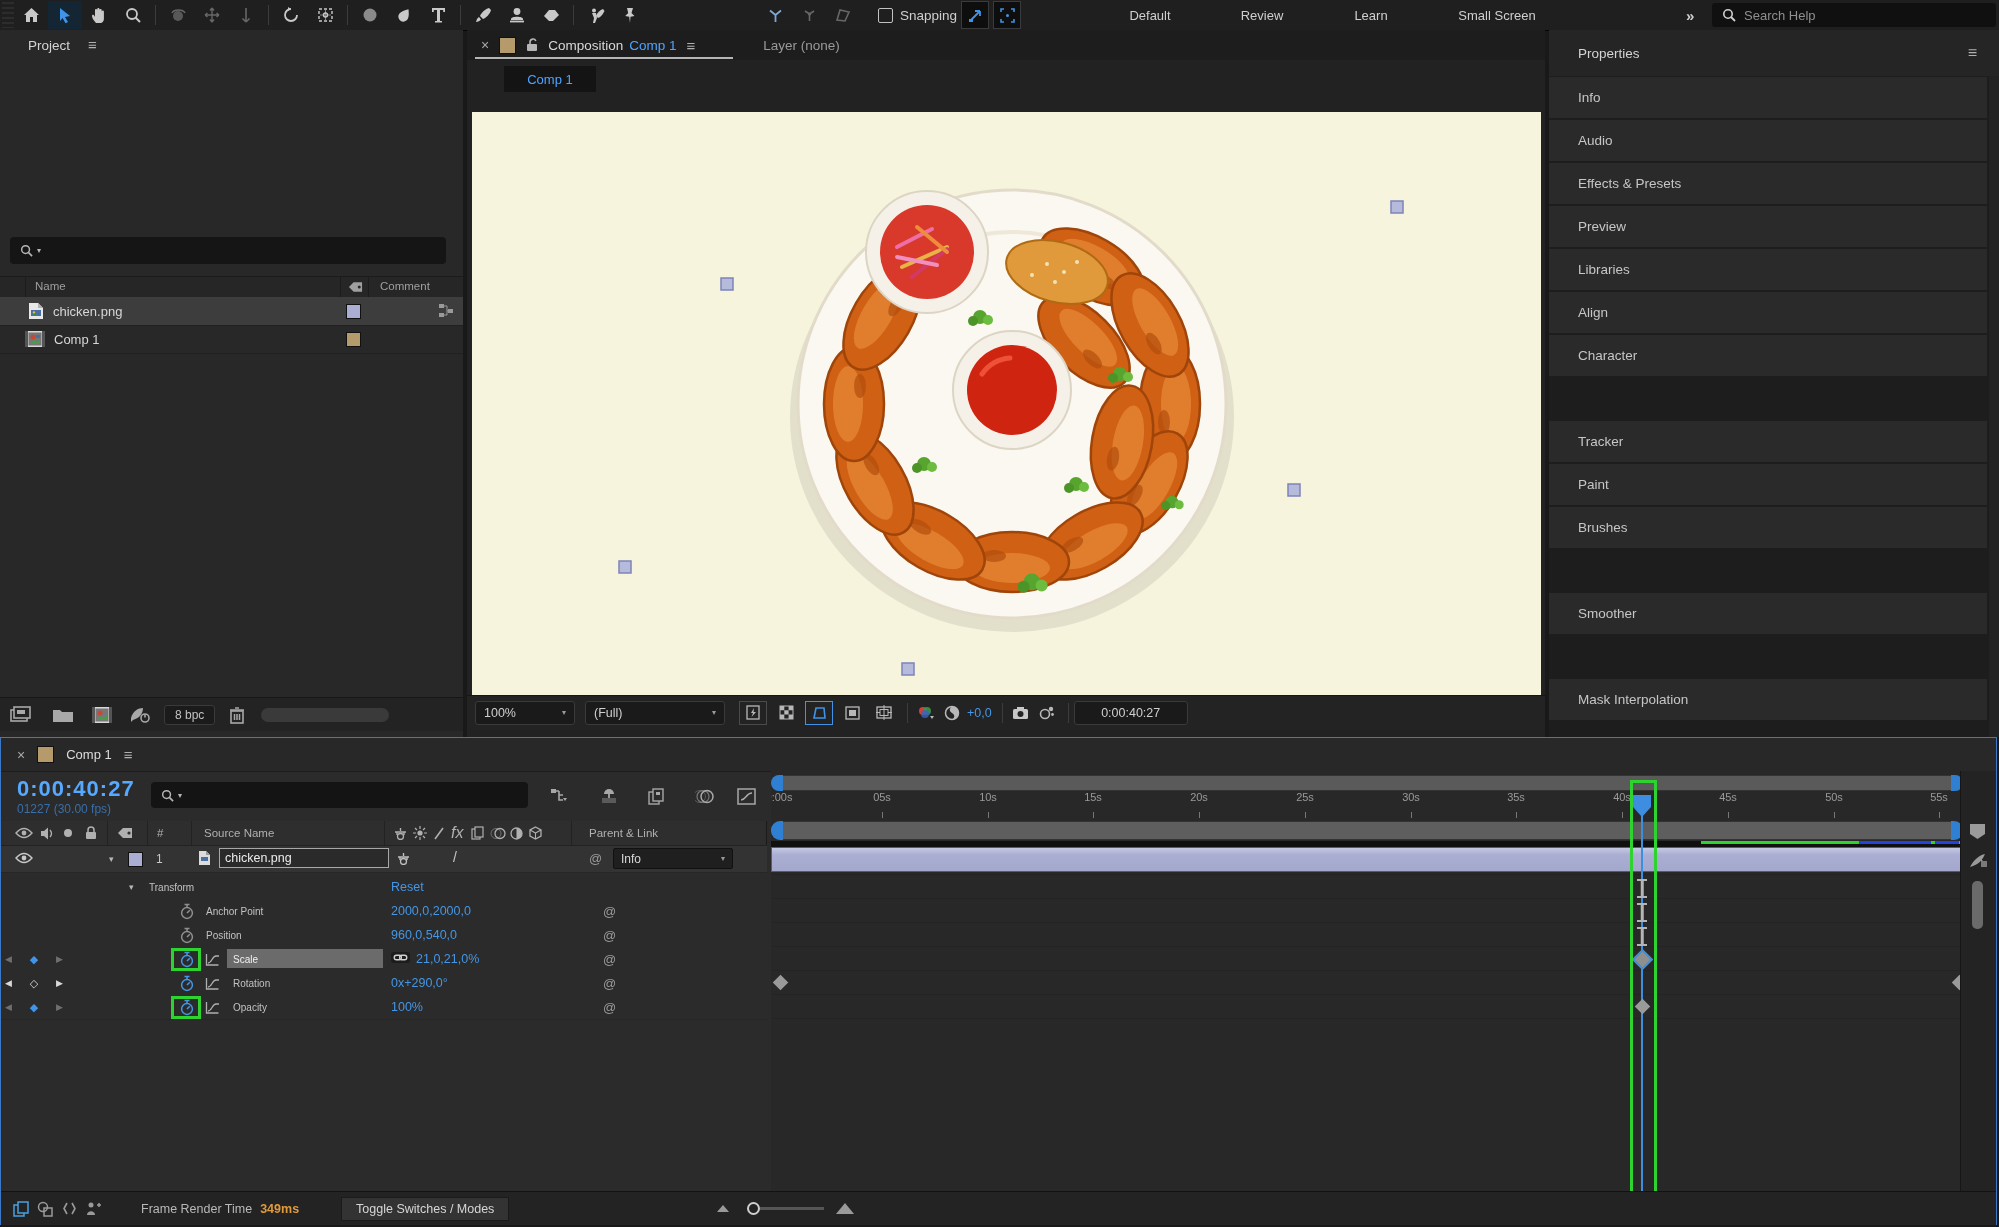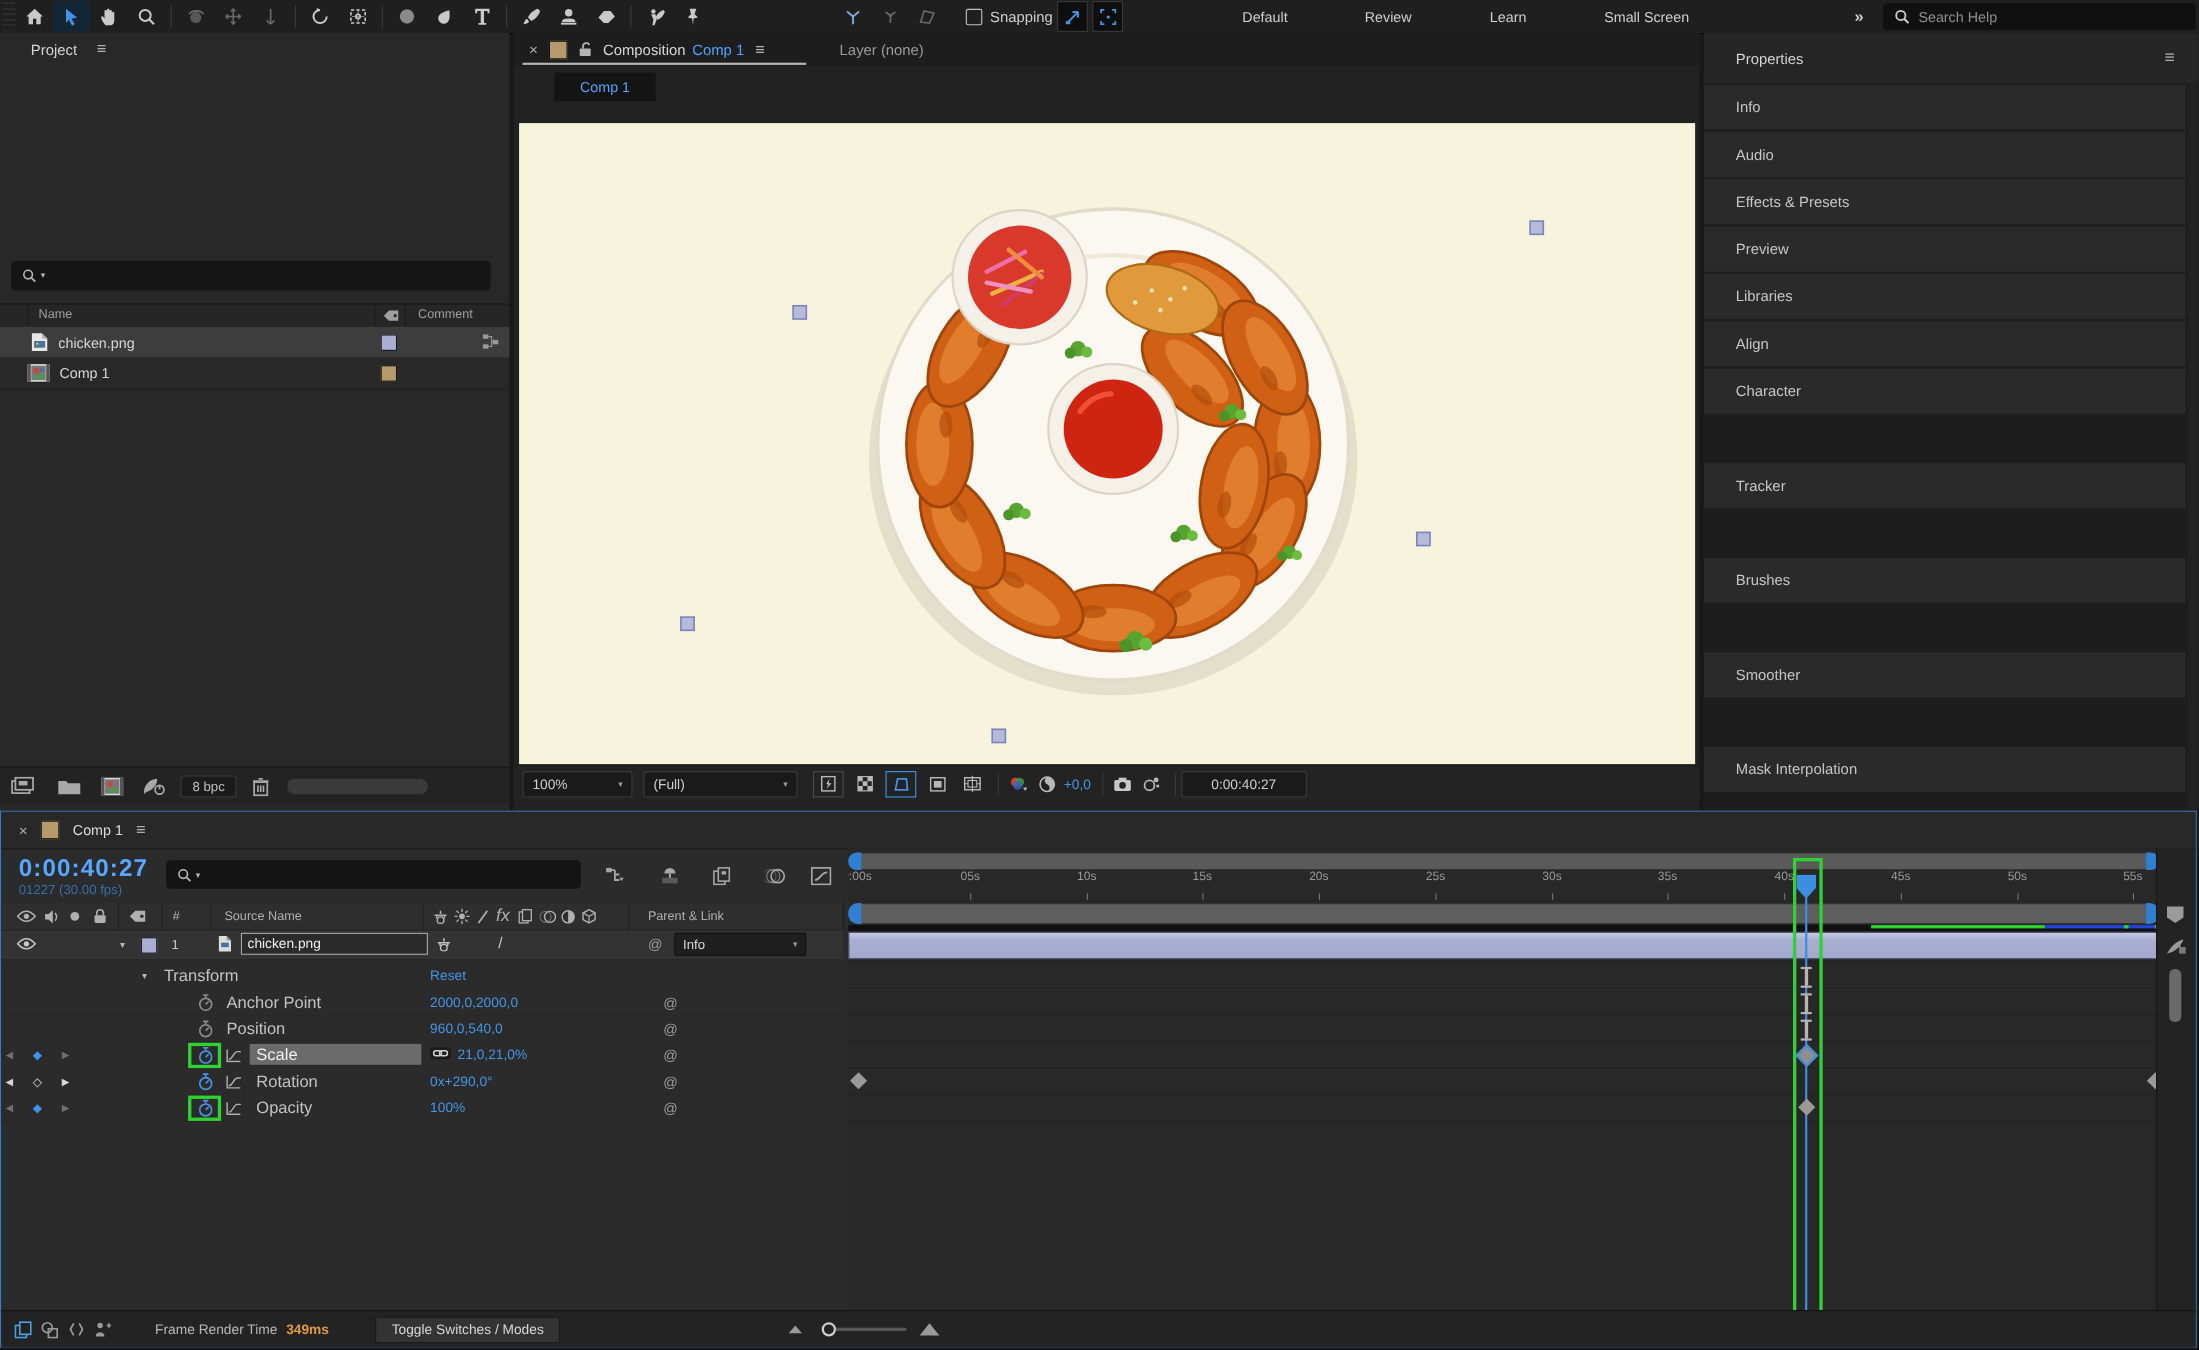--- a/index.html
+++ b/index.html
@@ -49,21 +49,21 @@
   #tl-tabs{position:absolute;top:0;left:0;width:100%;height:33px;background:#282828;border-bottom:1px solid #1d1d1d;display:flex;align-items:center;color:#dcdcdc;font-size:13px;}
   #tl-time{position:absolute;left:16px;top:38px;color:#56a9ff;font-size:22px;font-weight:bold;letter-spacing:1px;}
   #tl-frames{position:absolute;left:16px;top:64px;color:#3a6ea8;font-size:12px;}
   #tl-search{position:absolute;left:150px;top:44px;width:377px;height:26px;background:#141414;border-radius:4px;display:flex;align-items:center;color:#b5b5b5;}
   .tl-toolic{position:absolute;top:46px;width:30px;height:24px;display:flex;align-items:center;justify-content:center;color:#a8a8a8;}
   #tl-colhead{position:absolute;left:0;top:83px;width:766px;height:24px;background:#2e2e2e;border-bottom:1px solid #222;color:#b0b0b0;font-size:11.5px;}
   .hic{position:absolute;top:0;height:24px;display:flex;align-items:center;color:#b0b0b0;}
   .row{position:absolute;left:0;width:766px;border-bottom:1px solid #262626;display:flex;align-items:center;}
   .layer-row{top:108px;height:26px;background:#333;}
   .g-row{height:24px;background:#2b2b2b;}
-  .plabel{color:#c2c2c2;font-size:15px;}
+  .plabel{color:#c2c2c2;font-size:10px;}
   .pvalue{color:#4596e5;font-size:12.5px;}
   .kfnav{position:absolute;left:4px;width:58px;display:flex;align-items:center;justify-content:space-between;font-size:9px;}
   .namebox{position:absolute;left:218px;top:2px;width:170px;height:20px;border:1px solid #a8a8a8;background:#2a2a2a;color:#ececec;font-size:12.5px;display:flex;align-items:center;padding-left:5px;box-sizing:border-box;}
   .nonedrop{position:absolute;left:612px;top:2px;width:120px;height:21px;background:#1f1f1f;border:1px solid #111;border-radius:2px;color:#d8d8d8;font-size:12px;display:flex;align-items:center;justify-content:space-between;padding:0 7px;box-sizing:border-box;}
   #tl-right{position:absolute;left:770px;top:33px;width:1193px;height:424px;background:#282828;overflow:hidden;}
   .navbar{position:absolute;left:0;top:4px;width:1193px;height:16px;background:#5a5a5a;border:1px solid #333;border-radius:8px;box-sizing:border-box;}
   .navcap{position:absolute;top:4px;width:12px;height:16px;background:#2f7fd2;}
   .ruler-lbl{position:absolute;top:20px;transform:translateX(-50%);color:#9a9a9a;font-size:11px;}
   .tick{position:absolute;top:41px;width:1px;height:6px;background:#777;}
   .wabar{position:absolute;left:0;top:50px;width:1193px;height:19px;background:#5e5e5e;border:1px solid #333;border-radius:9px;box-sizing:border-box;}
@@ -532,20 +532,23 @@
       </div>
     <div class="prow" style="top:262px;">
         <span>Align</span>
       </div>
     <div class="prow" style="top:305px;">
         <span>Character</span>
       </div>
     <div class="prow" style="top:391px;">
         <span>Tracker</span>
       </div>
+    <div class="prow" style="top:434px;">
+        <span>Paint</span>
+      </div>
     <div class="prow" style="top:477px;">
         <span>Brushes</span>
       </div>
     <div class="prow" style="top:563px;">
         <span>Smoother</span>
       </div>
     <div class="prow" style="top:649px;">
         <span>Mask Interpolation</span>
       </div>
     <div id="props-scroll"></div>

